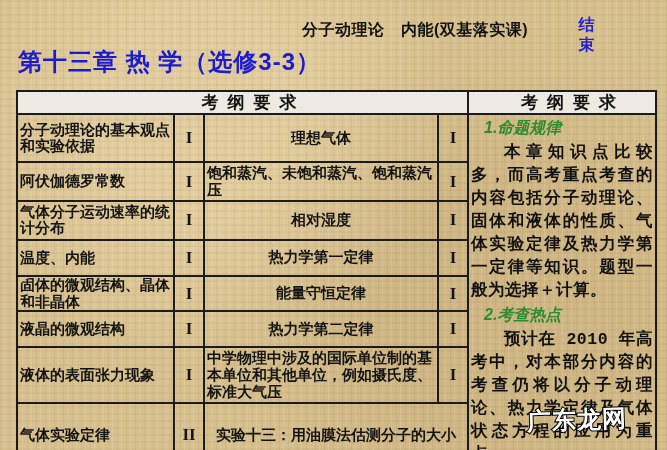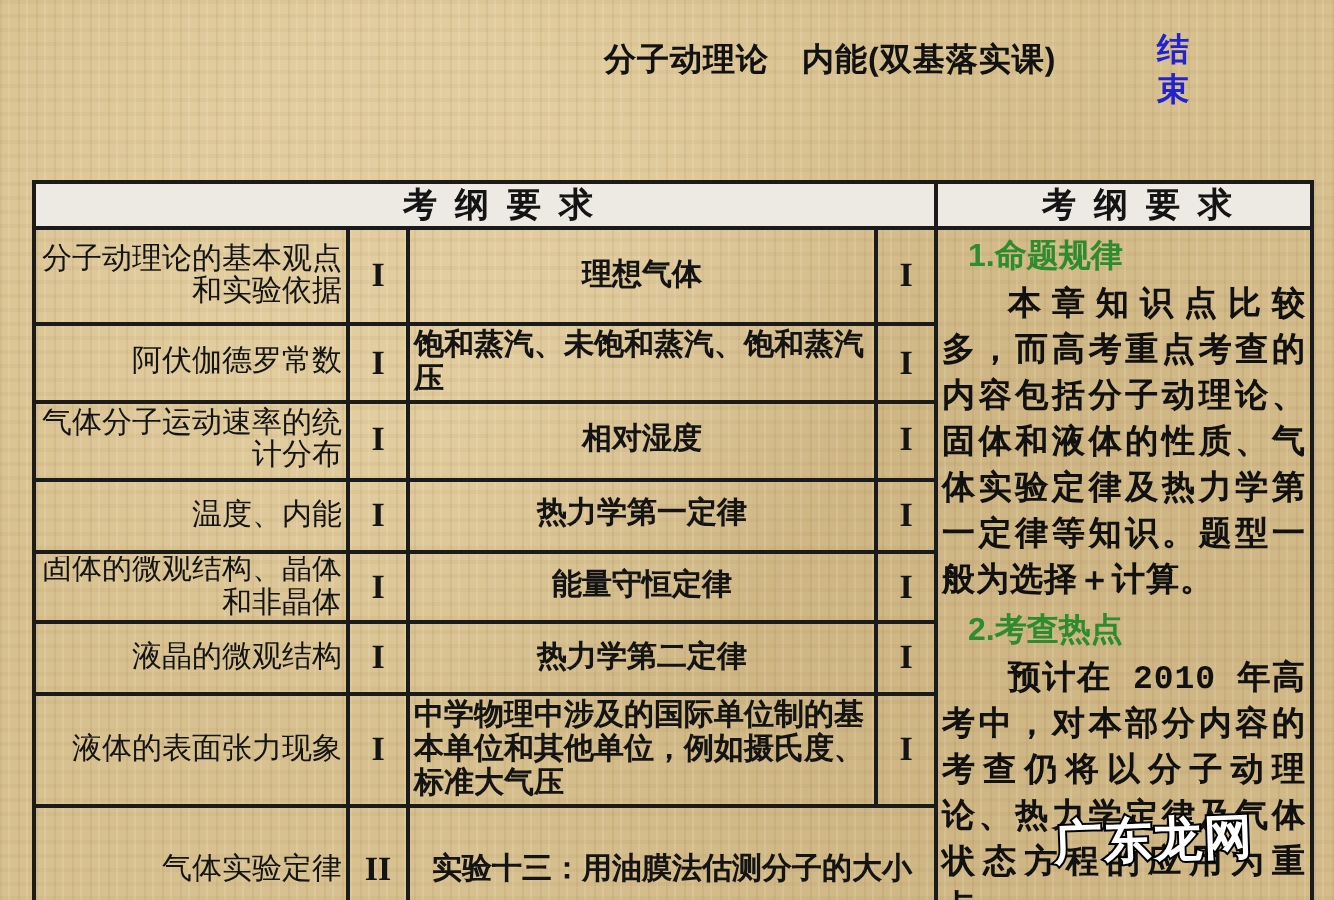--- a/index.html
+++ b/index.html
@@ -42,37 +42,37 @@
   table.syllabus td{ border:2px solid #1b1b1b; padding:0 2px; overflow:hidden; }
   tr.head{ height:23px; }
   tr.head td{
     background:#edeae3; font-weight:bold; font-size:17px;
     text-align:center; letter-spacing:9px; padding-left:24px; line-height:21px;
   }
   tr.h1{height:47px} tr.h2{height:38px} tr.h3{height:38px} tr.h4{height:35px}
   tr.h5{height:35px} tr.h6{height:35px} tr.h7{height:55px} tr.h8{height:62px}
 
   td.topic{
-    font-weight:normal; font-size:15px; line-height:1.08;
-    text-align:right; padding:1px 1px 1px 4px; letter-spacing:0;border-radius:14px;
+    font-weight:bold; font-size:15px; line-height:1.08;
+    text-align:left; padding:1px 1px 1px 4px; letter-spacing:0;border-radius:14px;
   }
   td.level{
     font-family:"Liberation Serif","DejaVu Serif",serif;
     font-size:17px; font-weight:600; text-align:center;
   }
   td.desc{
     font-weight:bold; font-size:15px; line-height:1.12; text-align:center;
     padding:1px 4px;
   }
   td.desc.left{ text-align:left;margin-left:32px; }
 
   td.analysis{ vertical-align:top; padding:6px 7px 0 9px; }
   .sec-title{
     color:#2e8b2e; font-weight:bold; font-size:16px;
-    padding-left:13px; margin:3px 0 2px 0;
+    padding-left:13px; margin:3px 0 2px 0;font-style:italic;
   }
   td.analysis p{
     font-family:Liberation Mono, monospace;
     font-weight:700; font-size:16.5px; line-height:23px;
     text-align:justify; text-indent:2em; color:#111; letter-spacing:0.5px;
   }
 
   .watermark{
     position:absolute; left:527px; top:404px;
     font-size:24px; font-weight:bold; letter-spacing:1px;
@@ -85,20 +85,21 @@
 </style>
 </head>
 <body>
 
 <div class="page">
 
   <div class="lesson-header">分子动理论　内能(双基落实课)</div>
 
   <div class="end-btn">结束</div>
 
+  <div class="chapter-title">第十三章 热 学（选修3-3）</div>
 
   <table class="syllabus">
     <colgroup>
       <col style="width:157px">
         <col style="width:30px">
         <col style="width:234px">
         <col style="width:30px">
         <col style="width:188px">
     </colgroup>
     <tbody>

